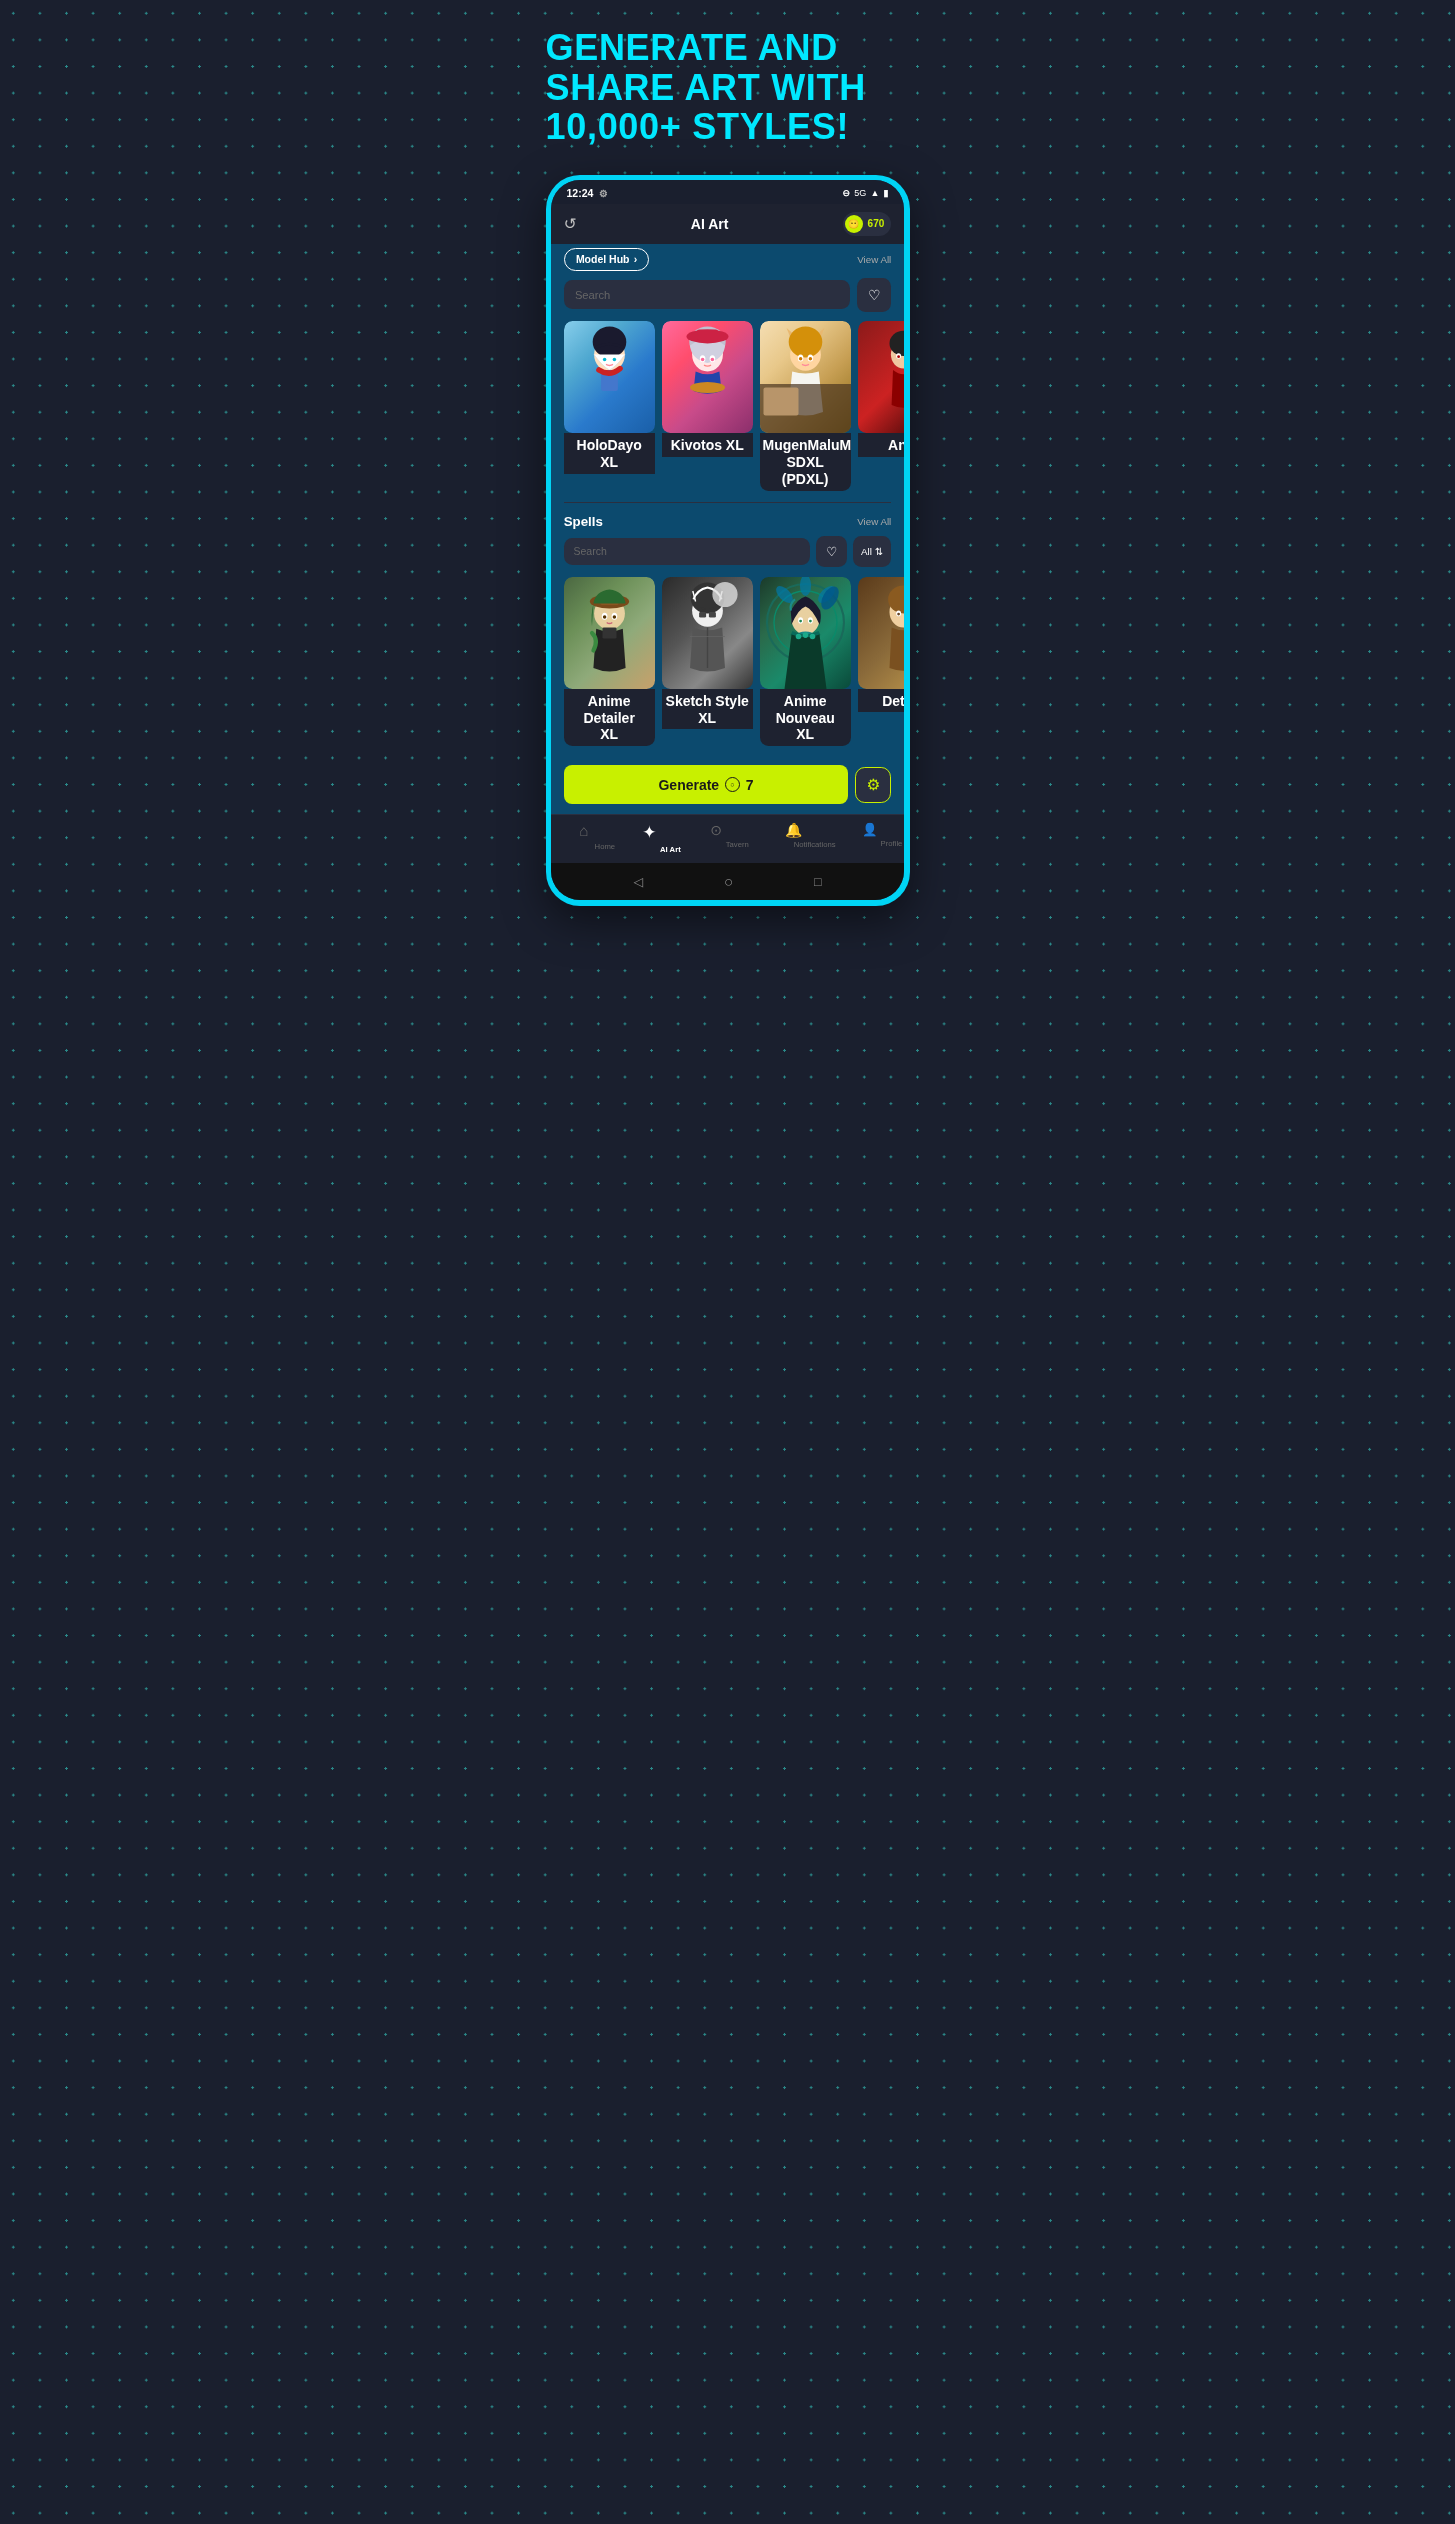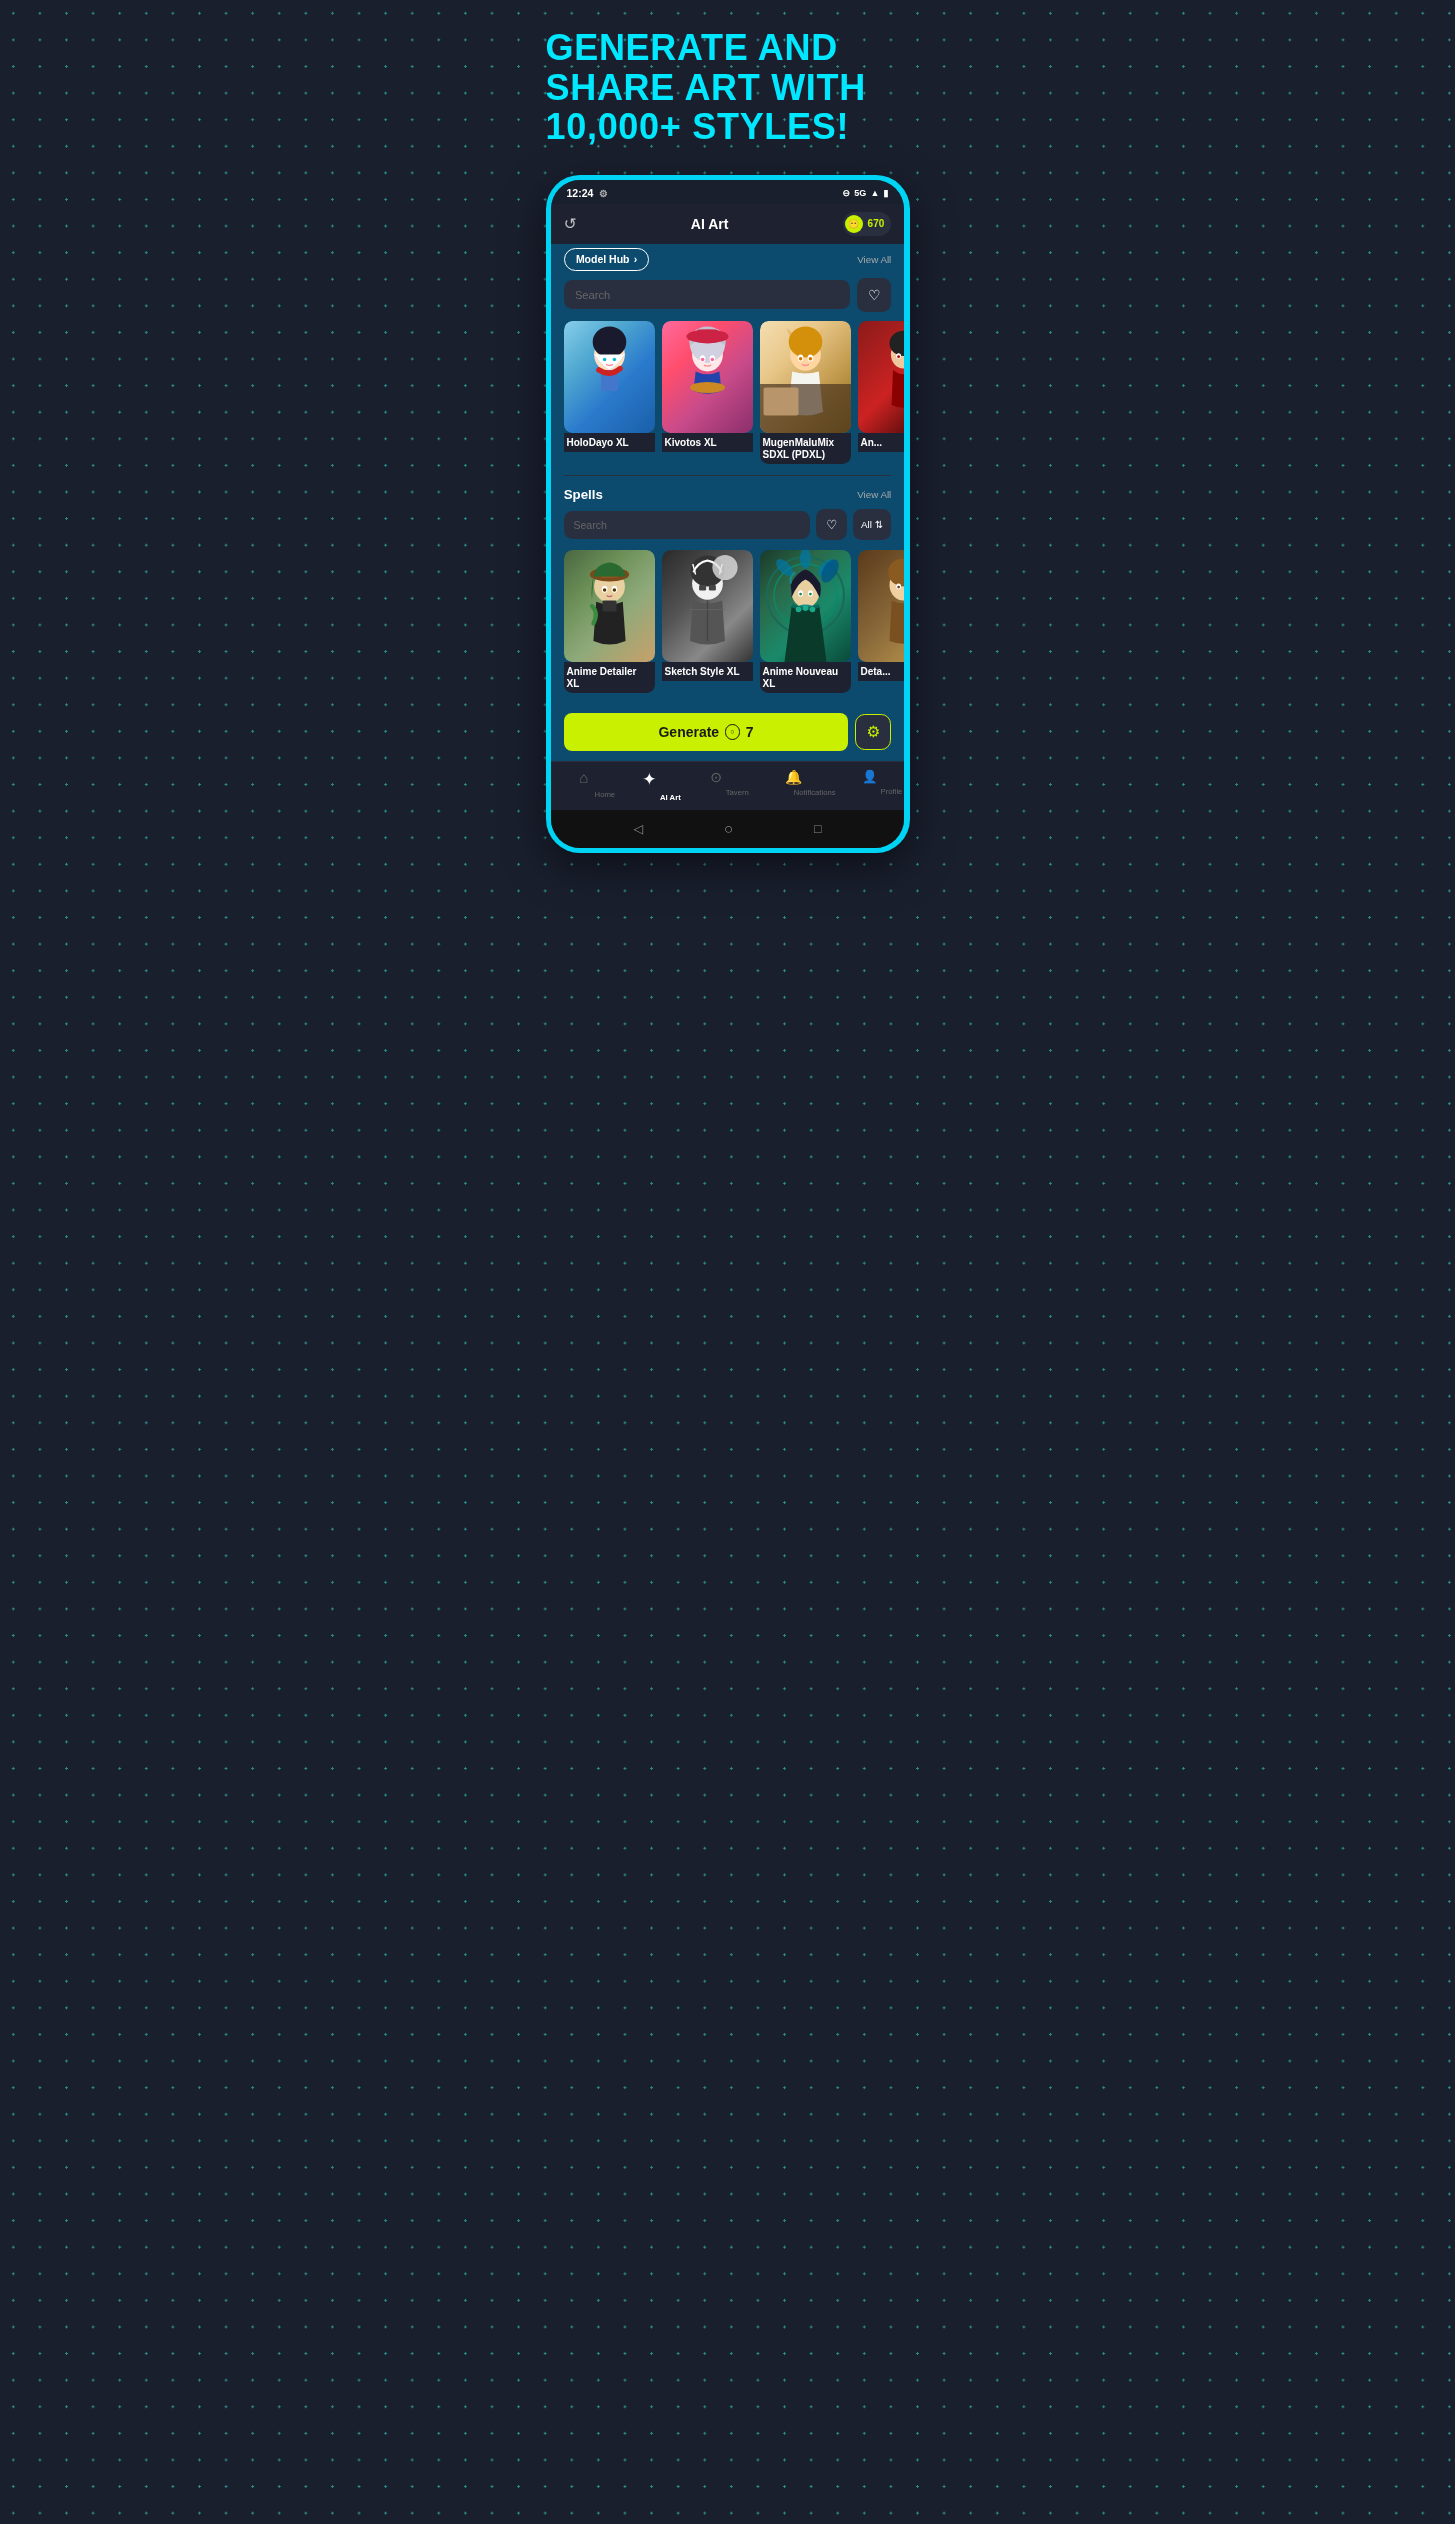--- a/index.html
+++ b/index.html
@@ -198,22 +198,23 @@
     .card-img-3 { background: linear-gradient(135deg, #f5deb3 0%, #e8c88a 30%, #c8a055 60%, #8b6914 100%); }
     .card-img-4 { background: linear-gradient(135deg, #8b1a1a 0%, #cc2222 50%, #1a0000 100%); }
 
     .card-img-5 { background: linear-gradient(135deg, #4a6741 0%, #6b8f57 30%, #8faa7a 60%, #c8a06a 100%); }
     .card-img-6 { background: linear-gradient(135deg, #2a2a2a 0%, #555 40%, #888 70%, #333 100%); }
     .card-img-7 { background: linear-gradient(135deg, #1a3a2a 0%, #2a6a4a 30%, #1a8a6a 60%, #0a4a3a 100%); }
     .card-img-8 { background: linear-gradient(135deg, #5a3a1a 0%, #8a6a3a 50%, #c8a050 100%); }
 
     .card-label {
       color: #fff;
-      font-size: 10px;
+      font-size: 14px;
       font-weight: 600;
+      text-align: center;
       padding: 4.2px 2.8px 2.8px;
       line-height: 1.2;
       background: #1e2230;
     }
 
     
     .spells-header {
       display: flex;
       align-items: center;
       justify-content: space-between;
@@ -393,21 +394,21 @@
 <div class="phone-wrapper">
   <div class="phone">
 
     <div class="status-bar">
       <div class="status-left" style="display:flex;align-items:center;gap:5.6px;">
         <span class="status-time">12:24</span>
         <span style="font-size:9.8px;color:#aaa;">⚙</span>
       </div>
       <div class="status-right">
         <span style="font-size:9px;">⊖</span>
-        <span style="font-weight:700;">5G</span>
+        <span style="font-weight:400;">5G</span>
         <span>▲</span>
         <span style="font-size:9px;">▮</span>
       </div>
     </div>
 
     <div class="app-header">
       <span class="header-icon">↺</span>
       <span class="header-title">AI Art</span>
       <div class="header-coins">
         <div class="coin-avatar">

